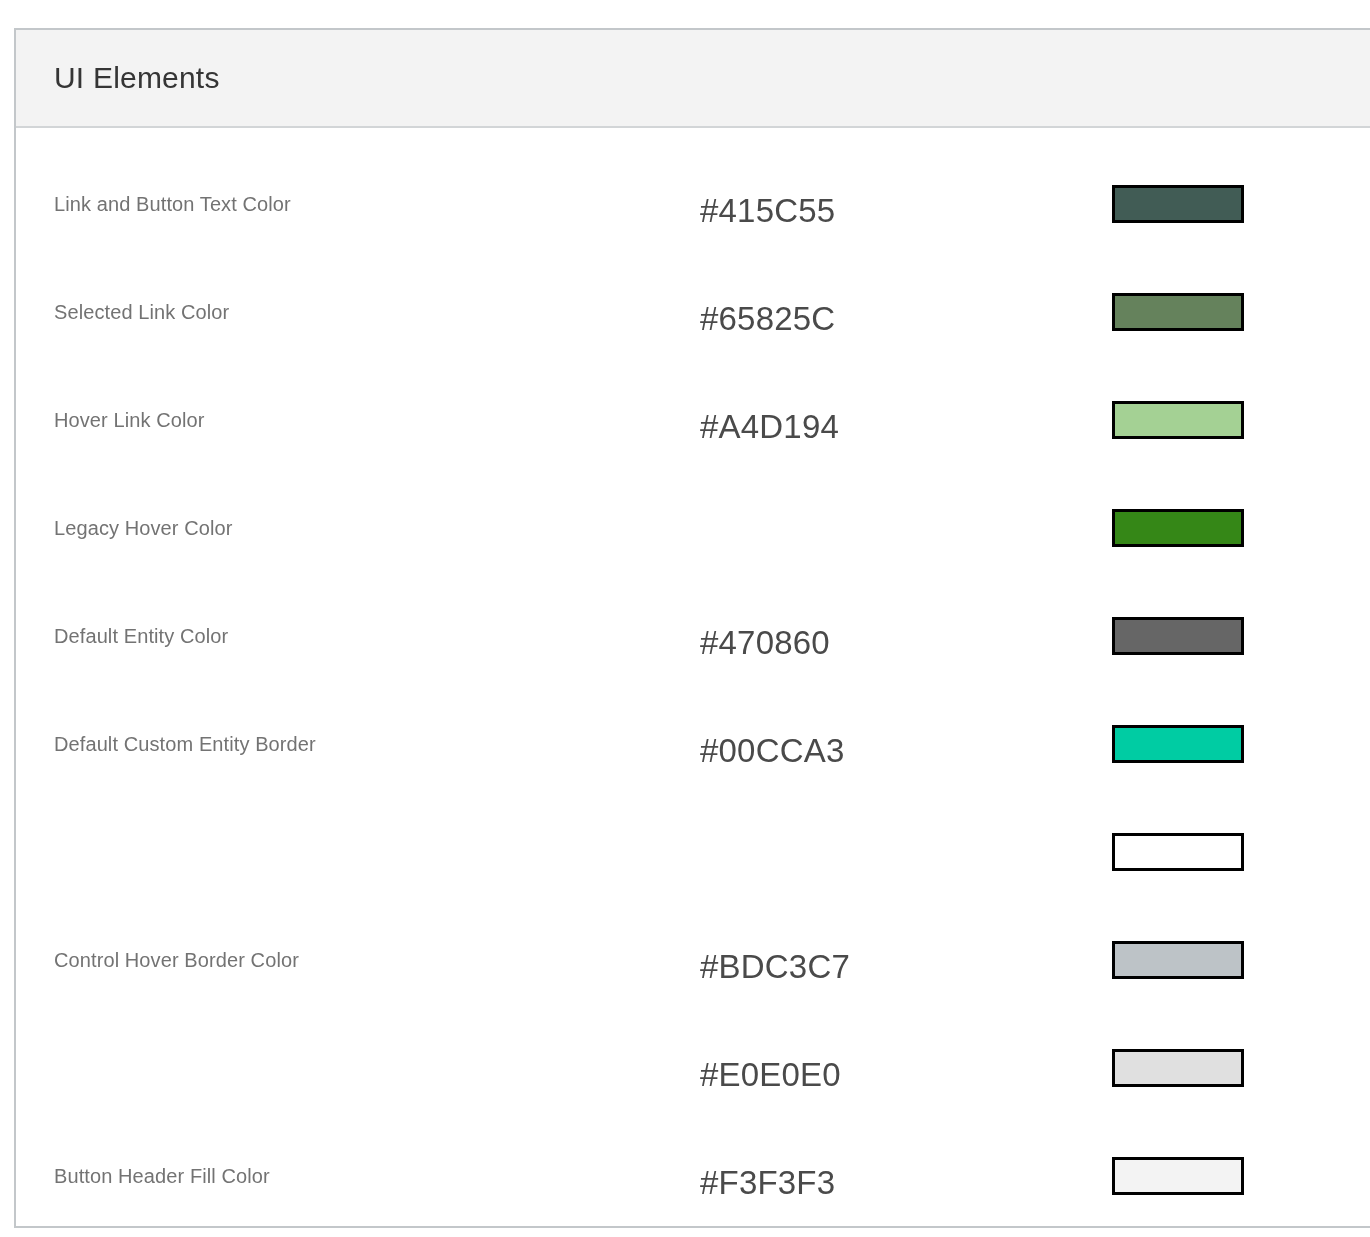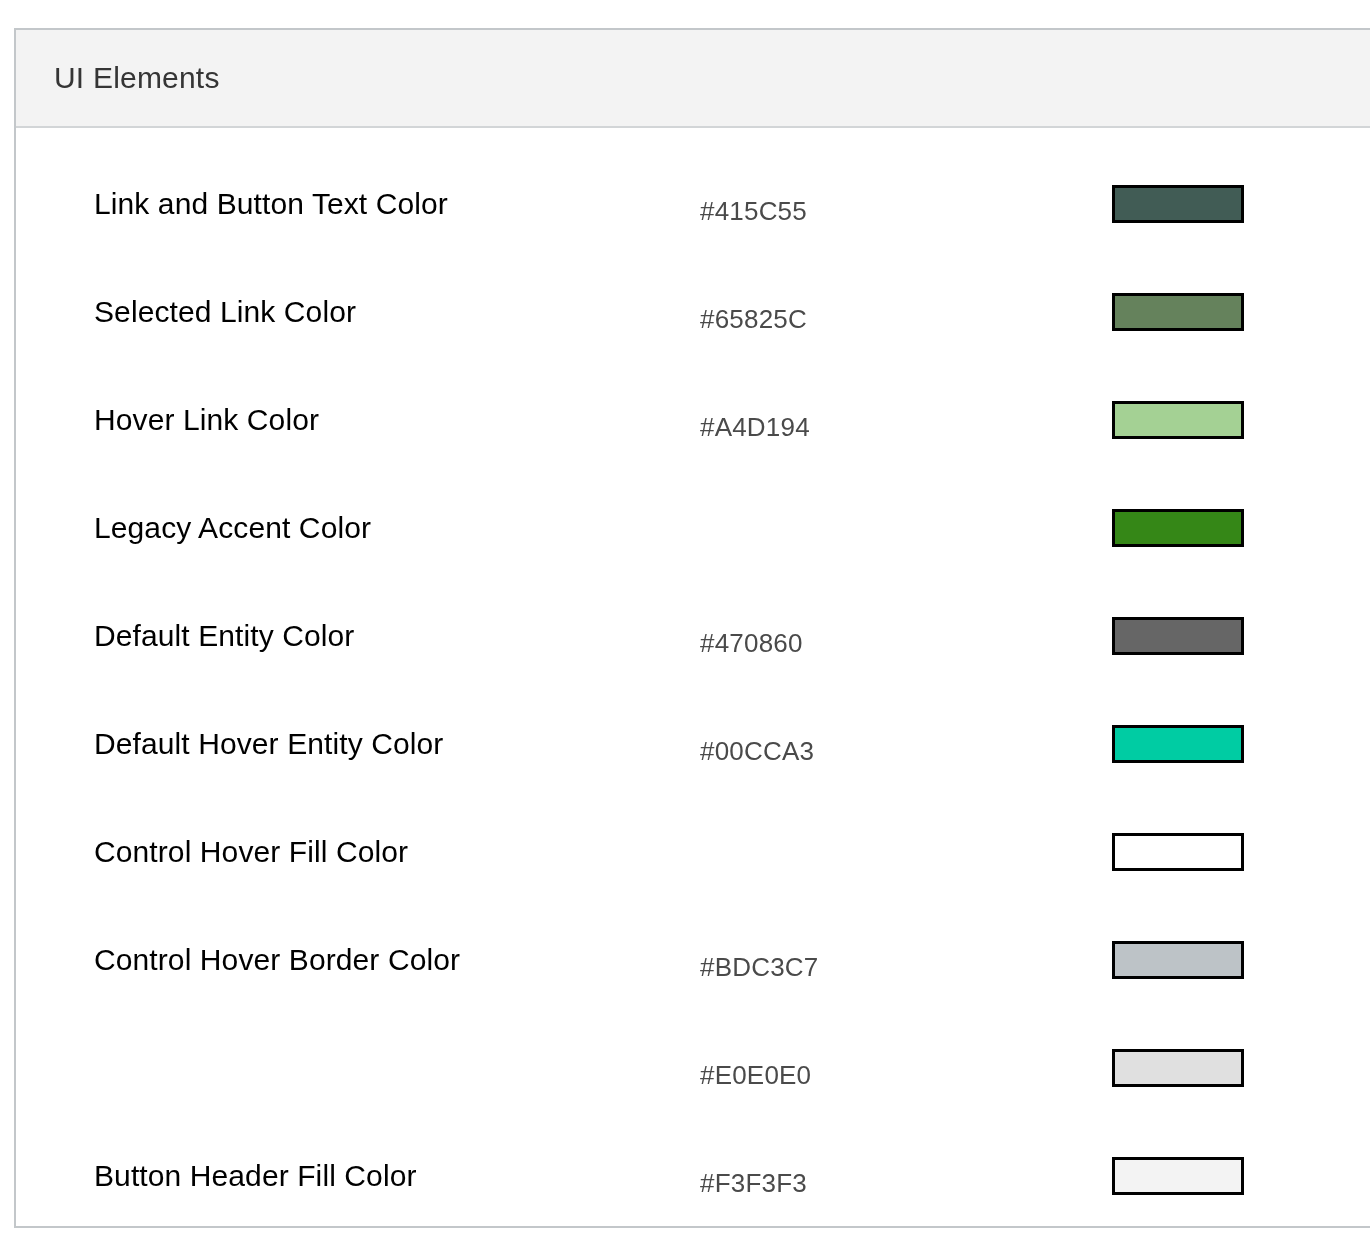--- a/index.html
+++ b/index.html
@@ -58,36 +58,35 @@
     align-items: center;
   }
 
   .row-label {
     position: absolute;
     left: 38px;
     top: 0;
     height: 108px;
     display: flex;
     align-items: center;
-    font-size: 30px;
-    color: #000000;
+    font-size: 20px;
+    color: #737373;
     font-weight: 400;
     white-space: nowrap;
     letter-spacing: 0.1px;
-    margin-left: 40px;
   }
 
   .row-value {
     position: absolute;
     left: 684px;
     top: 7px;
     height: 108px;
     display: flex;
     align-items: center;
-    font-size: 26px;
+    font-size: 33px;
     color: #4a4a4a;
     font-weight: 400;
     white-space: nowrap;
     letter-spacing: 0.2px;
   }
 
   .row-swatch {
     position: absolute;
     left: 1096px;
     top: 35px;
@@ -116,35 +115,34 @@
         <div class="row-label">Selected Link Color</div>
         <div class="row-value">#65825C</div>
         <div class="row-swatch" style="background-color: rgb(101, 130, 92);"></div>
       </div>
       <div class="row">
         <div class="row-label">Hover Link Color</div>
         <div class="row-value">#A4D194</div>
         <div class="row-swatch" style="background-color: rgb(164, 209, 148);"></div>
       </div>
       <div class="row">
-        <div class="row-label">Legacy Accent Color</div>
+        <div class="row-label">Legacy Hover Color</div>
         <div class="row-swatch" style="background-color: rgb(53, 135, 23);"></div>
       </div>
       <div class="row">
         <div class="row-label">Default Entity Color</div>
         <div class="row-value">#470860</div>
         <div class="row-swatch" style="background-color: rgb(102, 102, 102);"></div>
       </div>
       <div class="row">
-        <div class="row-label">Default Hover Entity Color</div>
+        <div class="row-label">Default Custom Entity Border</div>
         <div class="row-value">#00CCA3</div>
         <div class="row-swatch" style="background-color: rgb(0, 204, 163);"></div>
       </div>
       <div class="row">
-        <div class="row-label">Control Hover Fill Color</div>
         <div class="row-swatch" style="background-color: rgb(255, 255, 255);"></div>
       </div>
       <div class="row">
         <div class="row-label">Control Hover Border Color</div>
         <div class="row-value">#BDC3C7</div>
         <div class="row-swatch" style="background-color: rgb(189, 195, 199);"></div>
       </div>
       <div class="row">
         <div class="row-value">#E0E0E0</div>
         <div class="row-swatch" style="background-color: rgb(224, 224, 224);"></div>

